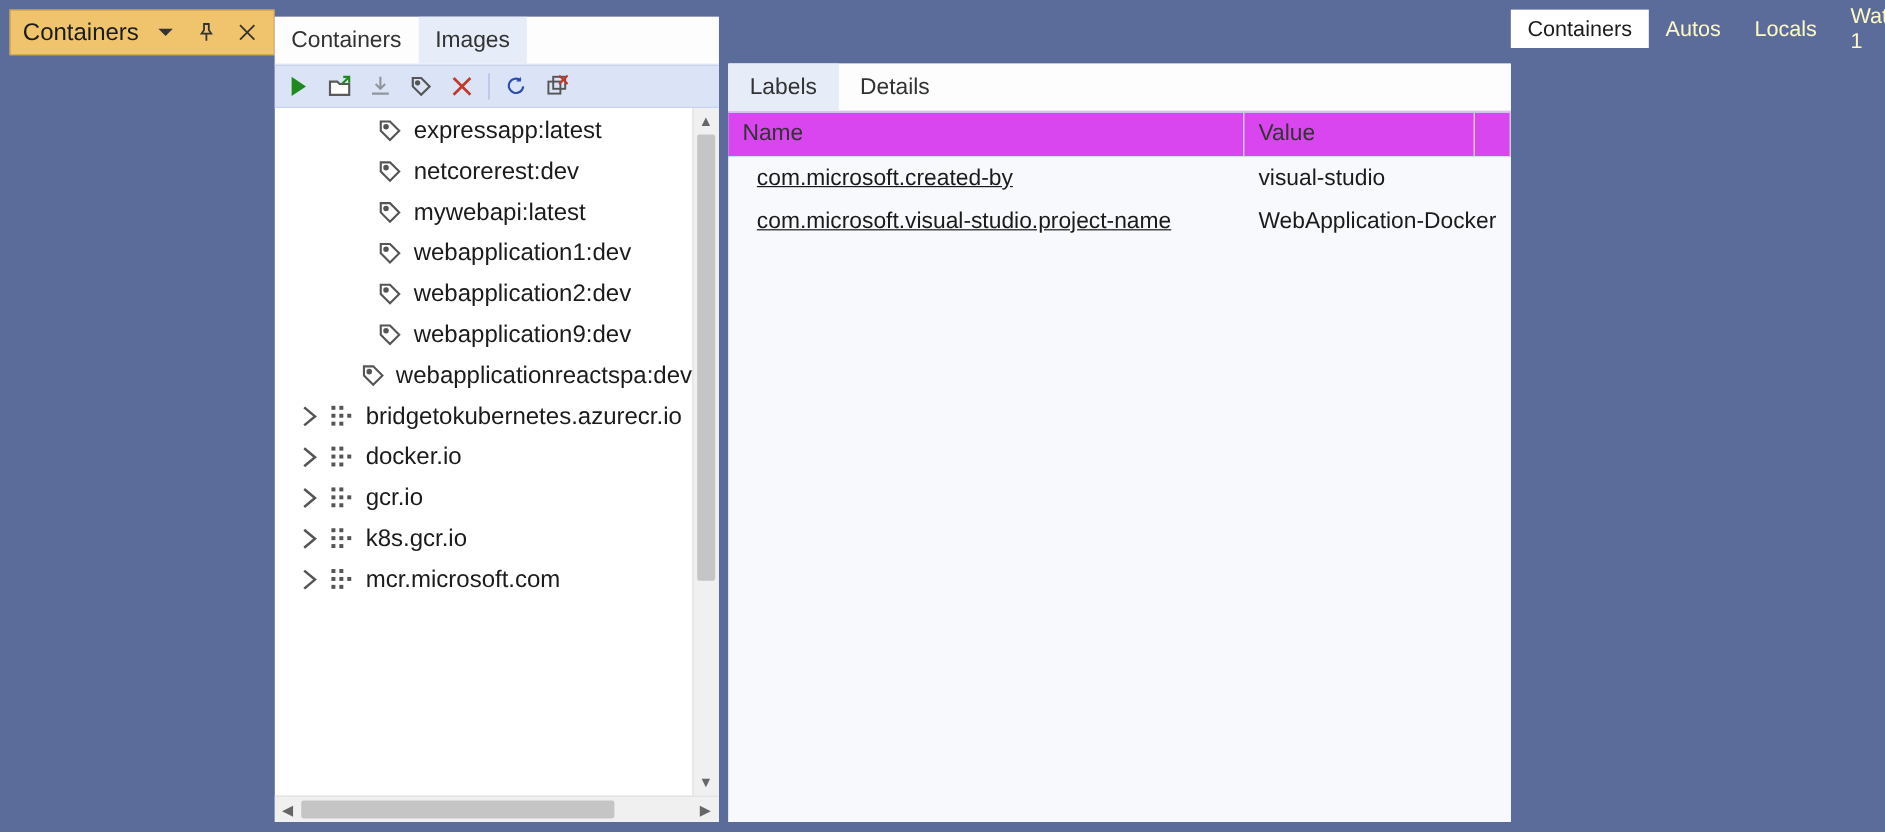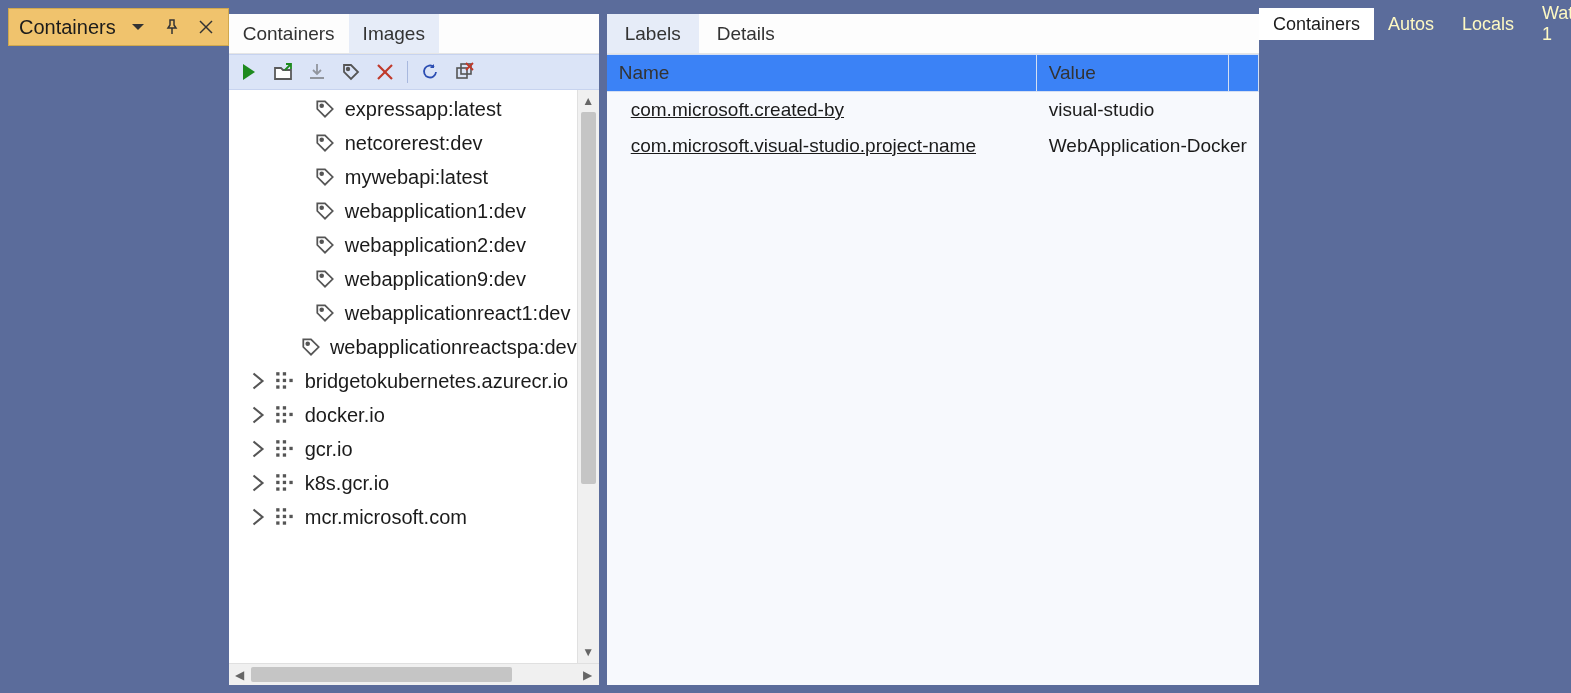--- a/index.html
+++ b/index.html
@@ -170,20 +170,21 @@
     border-radius: 2px;
   }
 
   
   .right {
     flex: 1;
     background: #ffffff;
     display: flex;
     flex-direction: column;
     min-height: 0;
+    margin-top: 39px;
   }
   .right-tabs {
     display: flex;
     background: #fdfdfd;
     height: 40px;
     border-bottom: 1px solid #e5e5e5;
   }
   .right-tabs .tab {
     padding: 0 18px;
     display: flex; align-items: center;
@@ -194,21 +195,21 @@
   .right-tabs .tab.active { background: #e6ecf8; }
 
   .grid {
     flex: 1;
     display: flex;
     flex-direction: column;
   }
   .grid-header {
     display: flex;
     height: 38px;
-    background: #3b82f6;
+    background: #d946ef;
     border-top: 1px solid #d4dff3;
     border-bottom: 1px solid #d4dff3;
   }
   .grid-header .col {
     padding: 0 12px;
     display: flex; align-items: center;
     font-size: 19px;
     color: #333;
     border-right: 1px solid #d4dff3;
   }
@@ -421,34 +422,20 @@
                 <svg viewBox="0 0 12 12" fill="none" stroke="#555" stroke-width="1.4">
                   <path d="M3 1 L9 6 L3 11"></path>
                 </svg>
               </span>
               <span class="glyph">
                 <svg viewBox="0 0 20 20" fill="none" stroke="#555" stroke-width="1.6">
                   <path d="M3 3 H10 L17 10 L10 17 L3 10 Z"></path>
                   <circle cx="7" cy="7" r="1.3" fill="#555"></circle>
                 </svg>
               </span>
-              <span>webapplicationreact1:dev</span>
-            </div>
-            <div class="tree-item child">
-              <span class="expander">
-                <svg viewBox="0 0 12 12" fill="none" stroke="#555" stroke-width="1.4">
-                  <path d="M3 1 L9 6 L3 11"></path>
-                </svg>
-              </span>
-              <span class="glyph">
-                <svg viewBox="0 0 20 20" fill="none" stroke="#555" stroke-width="1.6">
-                  <path d="M3 3 H10 L17 10 L10 17 L3 10 Z"></path>
-                  <circle cx="7" cy="7" r="1.3" fill="#555"></circle>
-                </svg>
-              </span>
               <span>webapplicationreactspa:dev</span>
             </div>
             <div class="tree-item">
               <span class="expander">
                 <svg viewBox="0 0 12 12" fill="none" stroke="#555" stroke-width="1.4">
                   <path d="M3 1 L9 6 L3 11"></path>
                 </svg>
               </span>
               <span class="glyph">
                 <svg viewBox="0 0 20 20" fill="#555">

